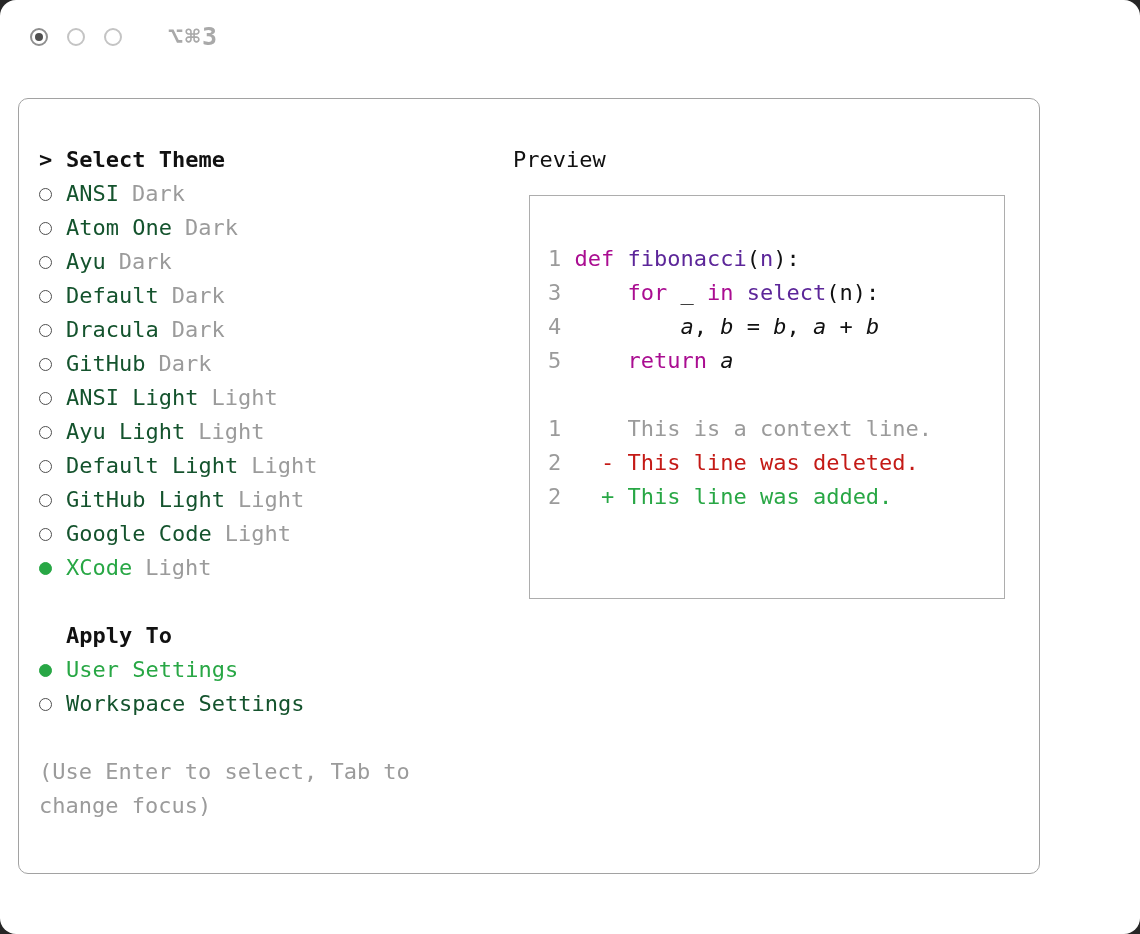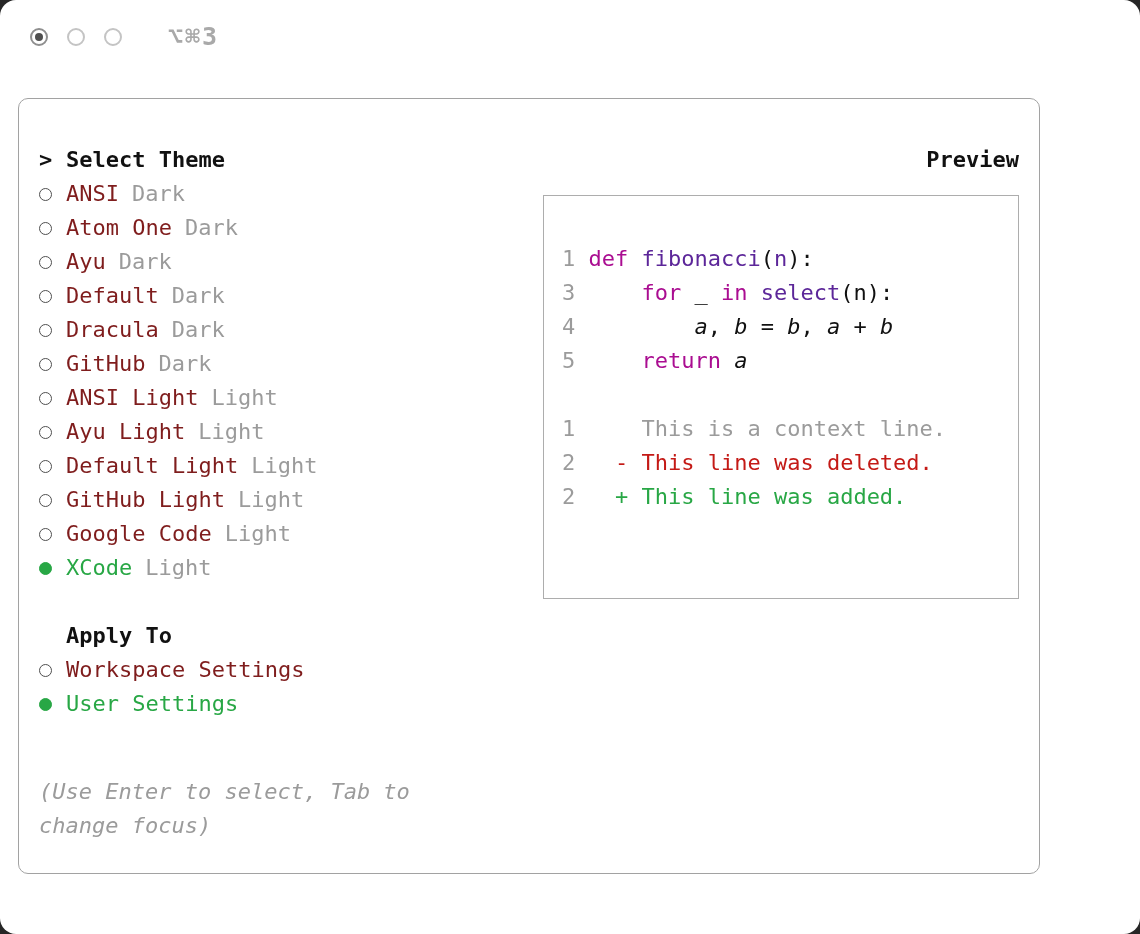--- a/index.html
+++ b/index.html
@@ -37,46 +37,45 @@
   
   .window {
     margin-left:18px;
     width:1022px; height:776px;
     border:1.5px solid #a2a2a2;
     border-radius:10px;
     display:flex;
     padding:44px 26px 0 20px;
     font-size:22px; line-height:34px;
     background:#fff;
-    gap:14px;
   }
   .col-left { width:462px; flex:none; }
   .col-right { flex:1; }
 
   .header-row { font-weight:bold; height:34px; white-space:pre; }
   .prompt { display:inline-block; width:27px; }
 
   .list-row { display:flex; align-items:center; height:34px; }
   .radio {
     width:13px; height:13px; border-radius:50%;
     border:1.5px solid #4f4f4f; margin-right:14px; flex:none;
     background:transparent;
   }
   .radio.on { background:var(--green); border-color:var(--green); }
-  .item-name { color:#7f1d1d; white-space:pre; }
+  .item-name { color:#14532d; white-space:pre; }
   .item-name.selected { color:var(--green); }
   .item-variant { color:var(--muted); margin-left:13px; white-space:pre; }
 
   .apply-header { margin-top:34px; margin-left:27px; font-weight:bold; height:34px; }
 
-  .hint { margin-top:54px; color:var(--muted);font-style:italic; }
+  .hint { margin-top:34px; color:var(--muted); }
   .hint div { height:34px; white-space:pre; }
 
   
-  .preview-title { font-weight:bold; height:34px; margin-left:12px;text-align:right; }
+  .preview-title { font-weight:normal; height:34px; margin-left:12px; }
   .preview-box {
     margin-top:18px; margin-left:28px;
     width:476px; height:404px;
     border:1.5px solid #adadad;
     padding:46px 0 0 18px;
     background:#fff;
   }
   .code-line { white-space:pre; height:34px; }
   .ln { color:var(--muted); display:inline-block; width:1ch; margin-right:1ch; text-align:right; }
   .t-kw  { color:var(--keyword); }
@@ -167,26 +166,26 @@
             <span class="radio on"></span>
             <span class="item-name selected">XCode</span>
             <span class="item-variant">Light</span>
           </div>
         </div>
 
       <div class="apply-header">Apply To</div>
 
       <div class="apply-list">
           <div class="list-row">
-            <span class="radio"></span>
-            <span class="item-name">Workspace Settings</span>
-          </div>
-          <div class="list-row">
             <span class="radio on"></span>
             <span class="item-name selected">User Settings</span>
+          </div>
+          <div class="list-row">
+            <span class="radio"></span>
+            <span class="item-name">Workspace Settings</span>
           </div>
         </div>
 
       <div class="hint">
           <div>(Use Enter to select, Tab to</div>
           <div>change focus)</div>
         </div>
     </div>
 
     <div class="col-right">

